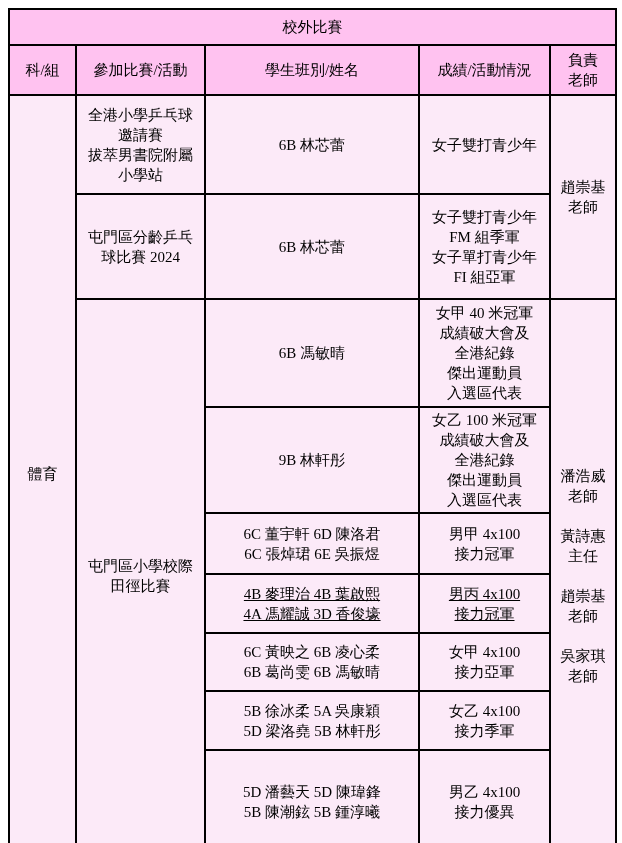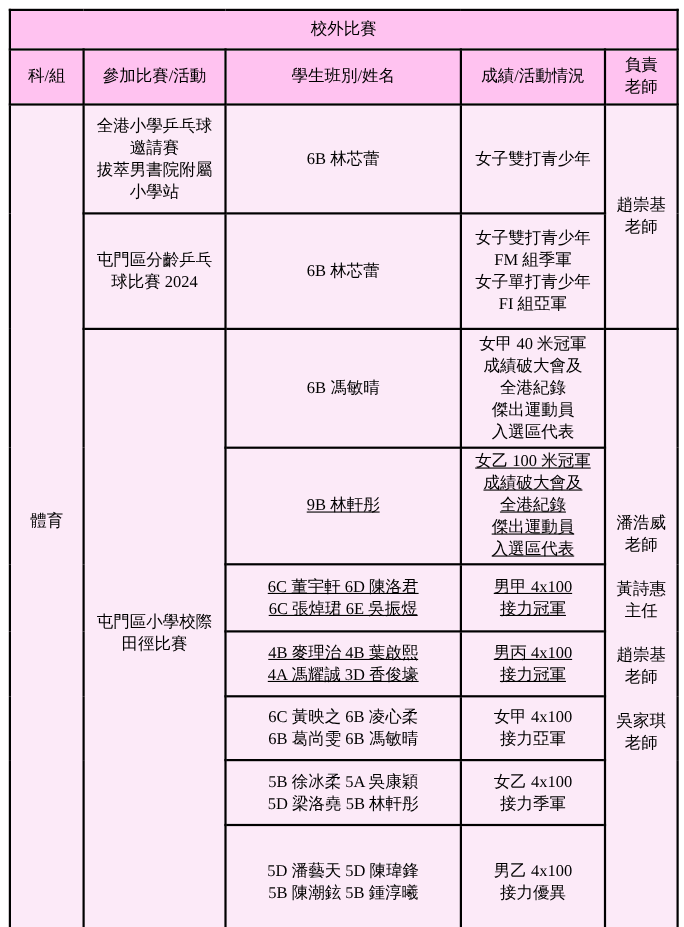--- a/index.html
+++ b/index.html
@@ -39,22 +39,22 @@
     height: 30px;
   }
   .header-row th {
     background: var(--header-bg, #ffc2f0);
     height: 44px;
   }
   td.category-cell { font-size: 16px; }
   .r1 td { height: 93px; }
   .r2 td { height: 99px; }
   .r3 td { height: 102px; }
-  .r4 td { height: 98px; text-decoration: underline; }
-  .r5 td { height: 55px; text-decoration: underline; }
+  .r4 td { height: 98px; }
+  .r5 td { height: 55px; }
   .r6 td { height: 53px; text-decoration: underline; }
   .r7 td { height: 52px; margin-top: 44px; }
   .r8 td { height: 53px; border-radius: 10px; }
   .r9 td { height: 97px; }
   col.c1 { width: 67px; }
   col.c2 { width: 129px; }
   col.c3 { width: 214px; }
   col.c4 { width: 131px; }
   col.c5 { width: 66px; }
 </style>

